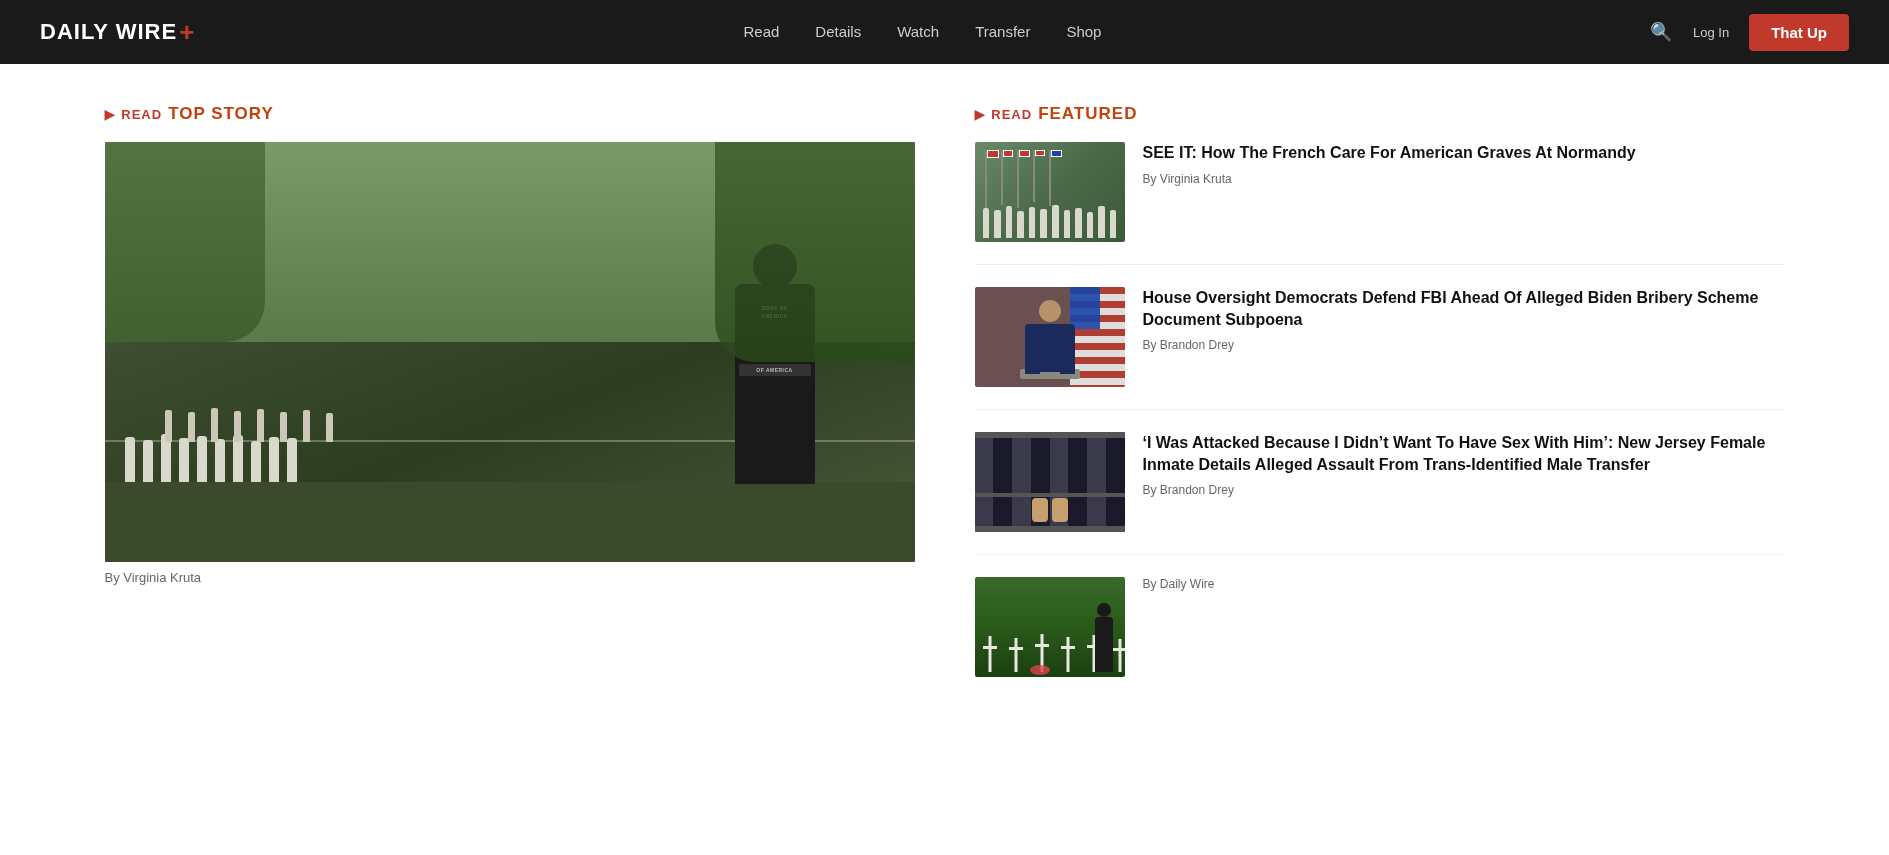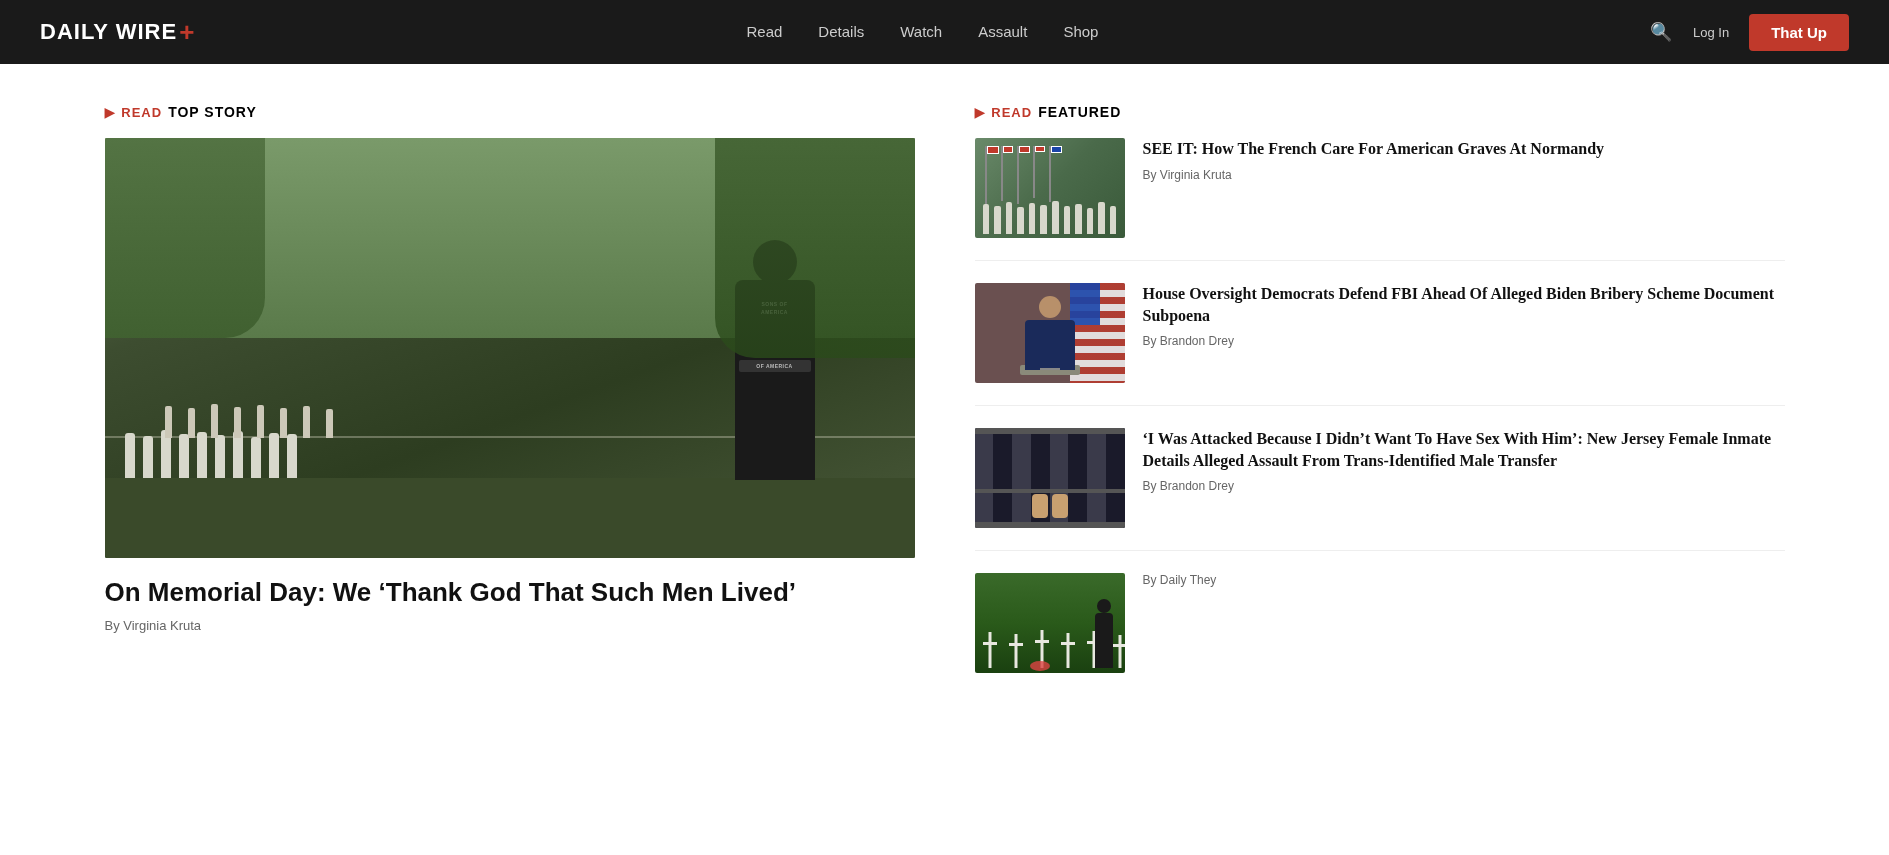--- a/index.html
+++ b/index.html
@@ -93,23 +93,23 @@
       font-size: 14px;
     }
     .section-label-read {
       color: #c0392b;
       font-weight: 700;
       font-size: 13px;
       letter-spacing: 1px;
       text-transform: uppercase;
     }
     .section-label-type {
-      color: #000000;
+      color: #c2410c;
       font-weight: 700;
-      font-size: 14px;
+      font-size: 17px;
       letter-spacing: 1px;
       text-transform: uppercase;
     }
     .top-story-image {
       width: 100%;
       height: 420px;
       background: #4a5a3a;
       border-radius: 2px;
       overflow: hidden;
       position: relative;
@@ -187,40 +187,39 @@
 
     .featured-content {
       flex: 1;
     }
     .featured-title {
       font-size: 16px;
       font-weight: 700;
       line-height: 1.35;
       color: #111;
       margin-bottom: 8px;
-      font-family: Liberation Serif, serif;
     }
     .featured-author {
       color: #666;
       font-size: 12px;
     }
   </style>
 </head>
 <body>
 
 <nav>
   <div class="nav-logo">
     <span class="nav-logo-text">DAILY WIRE</span>
     <span class="nav-logo-plus">+</span>
   </div>
   <ul class="nav-links">
     <li><a>Read</a></li>
     <li><a>Details</a></li>
     <li><a>Watch</a></li>
-    <li><a>Assault</a></li>
+    <li><a>Transfer</a></li>
     <li><a>Shop</a></li>
   </ul>
   <div class="nav-right">
     <span class="nav-search-icon">🔍</span>
     <span class="nav-login">Log In</span>
     <button class="nav-signup">That Up</button>
   </div>
 </nav>
 
 <div class="main-content">
@@ -273,21 +272,20 @@
             <div style="position:absolute;top:80px;left:4px;right:4px;background:#333;padding:3px;border-radius:2px;text-align:center;">
               <div style="color:#bbb;font-size:5px;font-weight:700;letter-spacing:0.5px;">OF AMERICA</div>
             </div>
           </div>
         </div>
 
         <div style="position:absolute;top:0;right:0;width:200px;height:220px;background:linear-gradient(180deg,#3a5a2a,#2a4a1a);border-radius:0 0 0 40px;opacity:0.8;"></div>
         <div style="position:absolute;top:0;left:0;width:160px;height:200px;background:linear-gradient(180deg,#4a6a3a,#3a5a2a);border-radius:0 0 40px 0;opacity:0.8;"></div>
       </div>
     </div>
-    <h1 class="top-story-title">On Memorial Day: We ‘Thank God That Such Men Lived’</h1>
     <p class="top-story-author">By Virginia Kruta</p>
   </div>
 
   <div>
     <div class="section-label">
       <span class="section-flag">▶</span>
       <span class="section-label-read">READ</span>
       <span class="section-label-type">FEATURED</span>
     </div>
 
@@ -428,20 +426,20 @@
             </div>
 
             <div style="position:absolute;bottom:5px;right:12px;width:18px;height:55px;background:#1a1a1a;border-radius:4px 4px 0 0;">
               <div style="width:14px;height:14px;background:#1a1a1a;border-radius:50%;position:absolute;top:-14px;left:2px;"></div>
             </div>
 
             <div style="position:absolute;bottom:2px;left:55px;width:20px;height:10px;background:#d44;border-radius:50%;opacity:0.8;"></div>
           </div>
         </div>
         <div class="featured-content">
-          <div class="featured-author">By Daily They</div>
+          <div class="featured-author">By Daily Wire</div>
         </div>
       </div>
 
     </div>
   </div>
 
 </div>
 
 </body></html>

